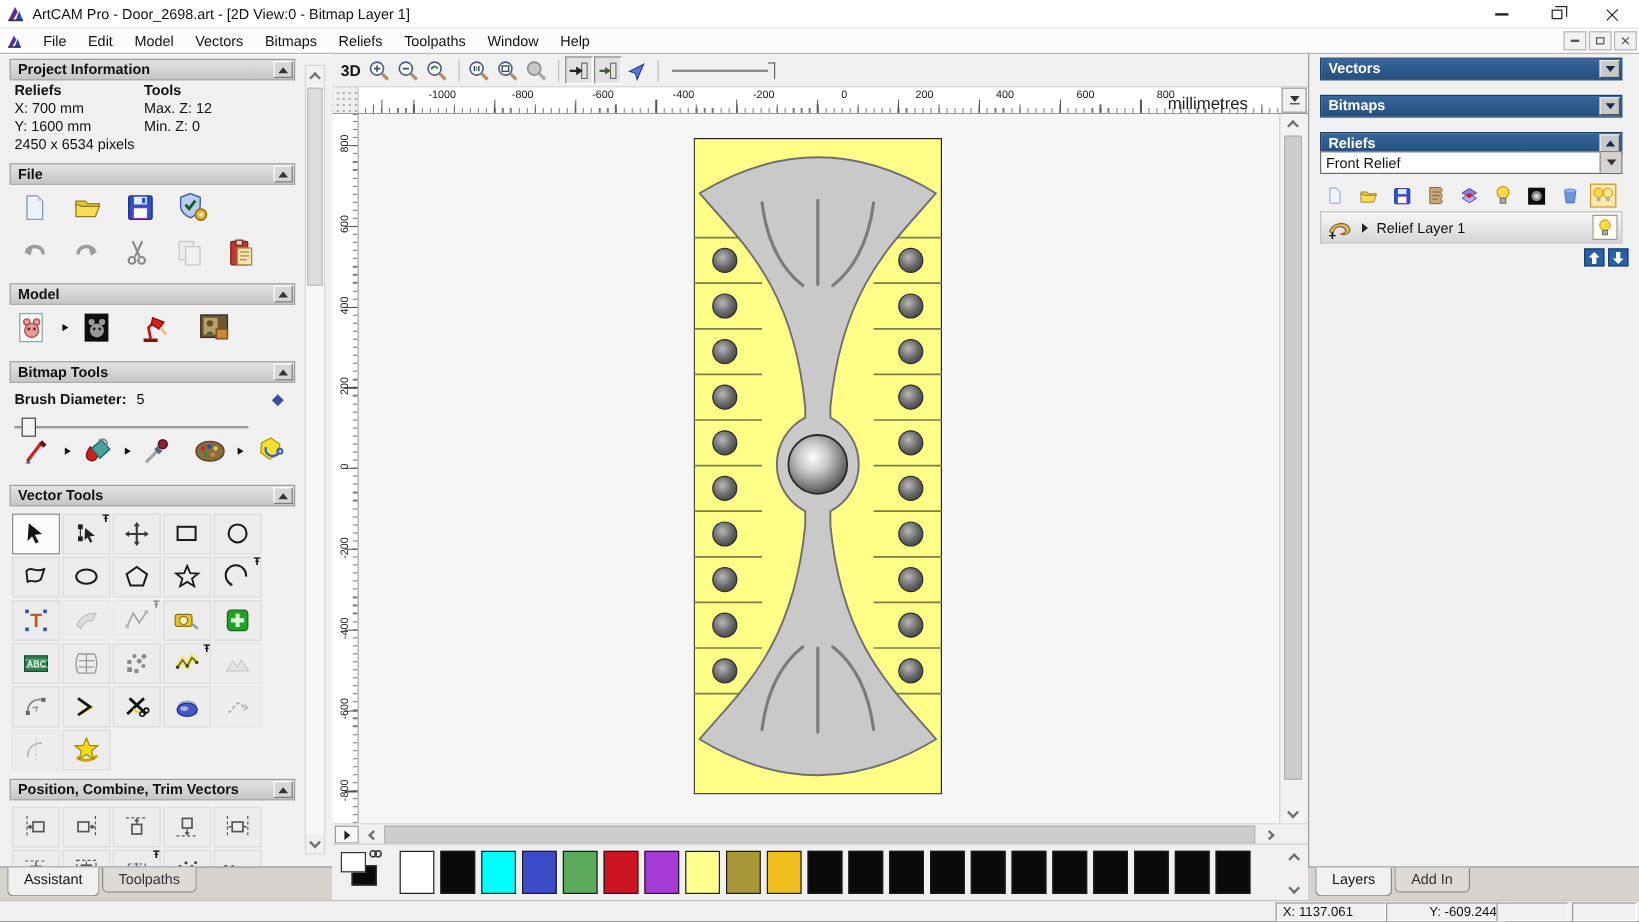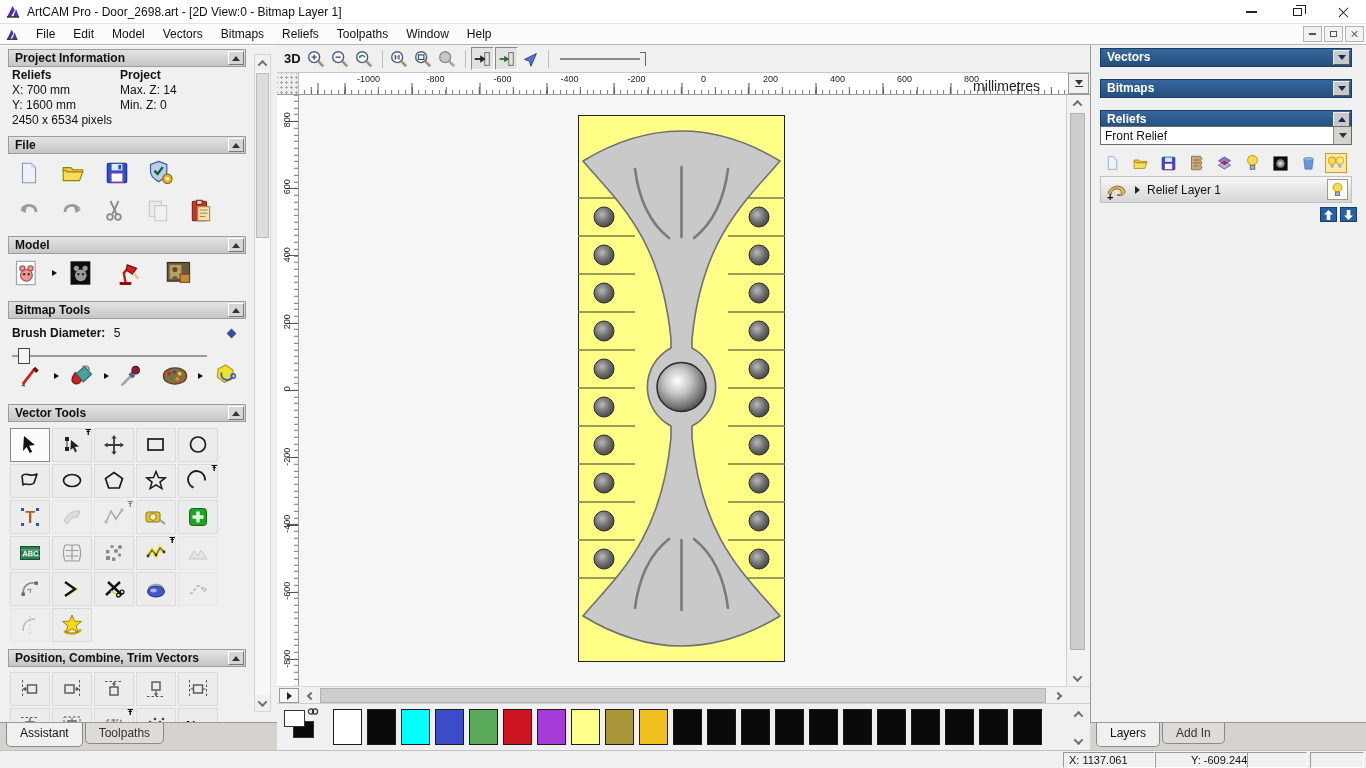--- a/index.html
+++ b/index.html
@@ -218,22 +218,22 @@
         </div>
     </div>
     <div class="pi-grid">
       <div class="pi-col c1">
         <div class="pi-b">Reliefs</div>
         <div>X: 700 mm</div>
         <div>Y: 1600 mm</div>
         <div>2450 x 6534 pixels</div>
       </div>
       <div class="pi-col c2">
-        <div class="pi-b">Project</div>
-        <div>Max. Z: 14</div>
+        <div class="pi-b">Tools</div>
+        <div>Max. Z: 12</div>
         <div>Min. Z: 0</div>
       </div>
     </div>
 
     <div class="sec-h" style="top:90px">
       <span>File</span>
       <div class="sec-btn">
           <div class="tri-up"></div>
         </div>
     </div>

